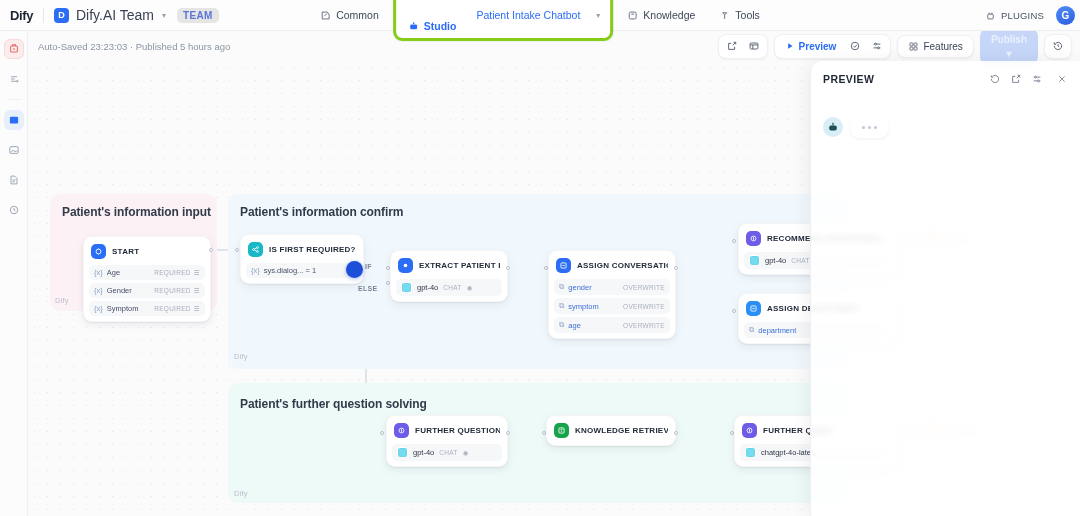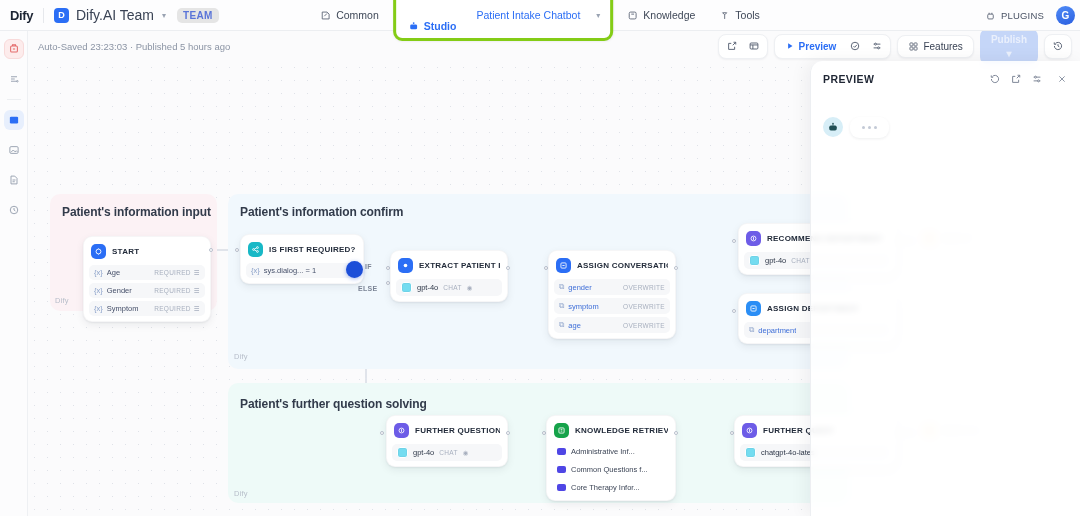--- a/index.html
+++ b/index.html
@@ -643,34 +643,20 @@
     <div class="node" style="left:518px;top:354px;width:130px;">
       <div class="node-head">
         <div class="node-ico" style="background:#16a34a;">
           <svg width="9" height="9" viewBox="0 0 16 16" fill="none" stroke="#fff" stroke-width="1.5">
             <rect x="3.4" y="3.4" width="9.2" height="9.2" rx="1.6"></rect>
               <path d="M6.5 6h3M6.5 9h3"></path>
           </svg>
         </div>
         <div class="node-title">KNOWLEDGE RETRIEVAL</div>
       </div>
-      <div class="node-body">
-        <div class="ds-row">
-          <span class="ds-ico"></span>
-          <span class="ds-label">Administrative Inf...</span>
-        </div>
-        <div class="ds-row">
-          <span class="ds-ico"></span>
-          <span class="ds-label">Common Questions f...</span>
-        </div>
-        <div class="ds-row">
-          <span class="ds-ico"></span>
-          <span class="ds-label">Core Therapy Infor...</span>
-        </div>
-      </div>
     </div>
     <div class="port" style="left:646px;top:370px;"></div>
     <div class="port" style="left:702px;top:370px;"></div>
 
     <div class="node" style="left:706px;top:354px;width:162px;">
       <div class="node-head">
         <div class="node-ico" style="background:#6d5ce7;">
           <svg width="9" height="9" viewBox="0 0 16 16" fill="none" stroke="#fff" stroke-width="1.5">
             <circle cx="8" cy="8" r="4.3"></circle>
               <path d="M8 5.5v5"></path>

